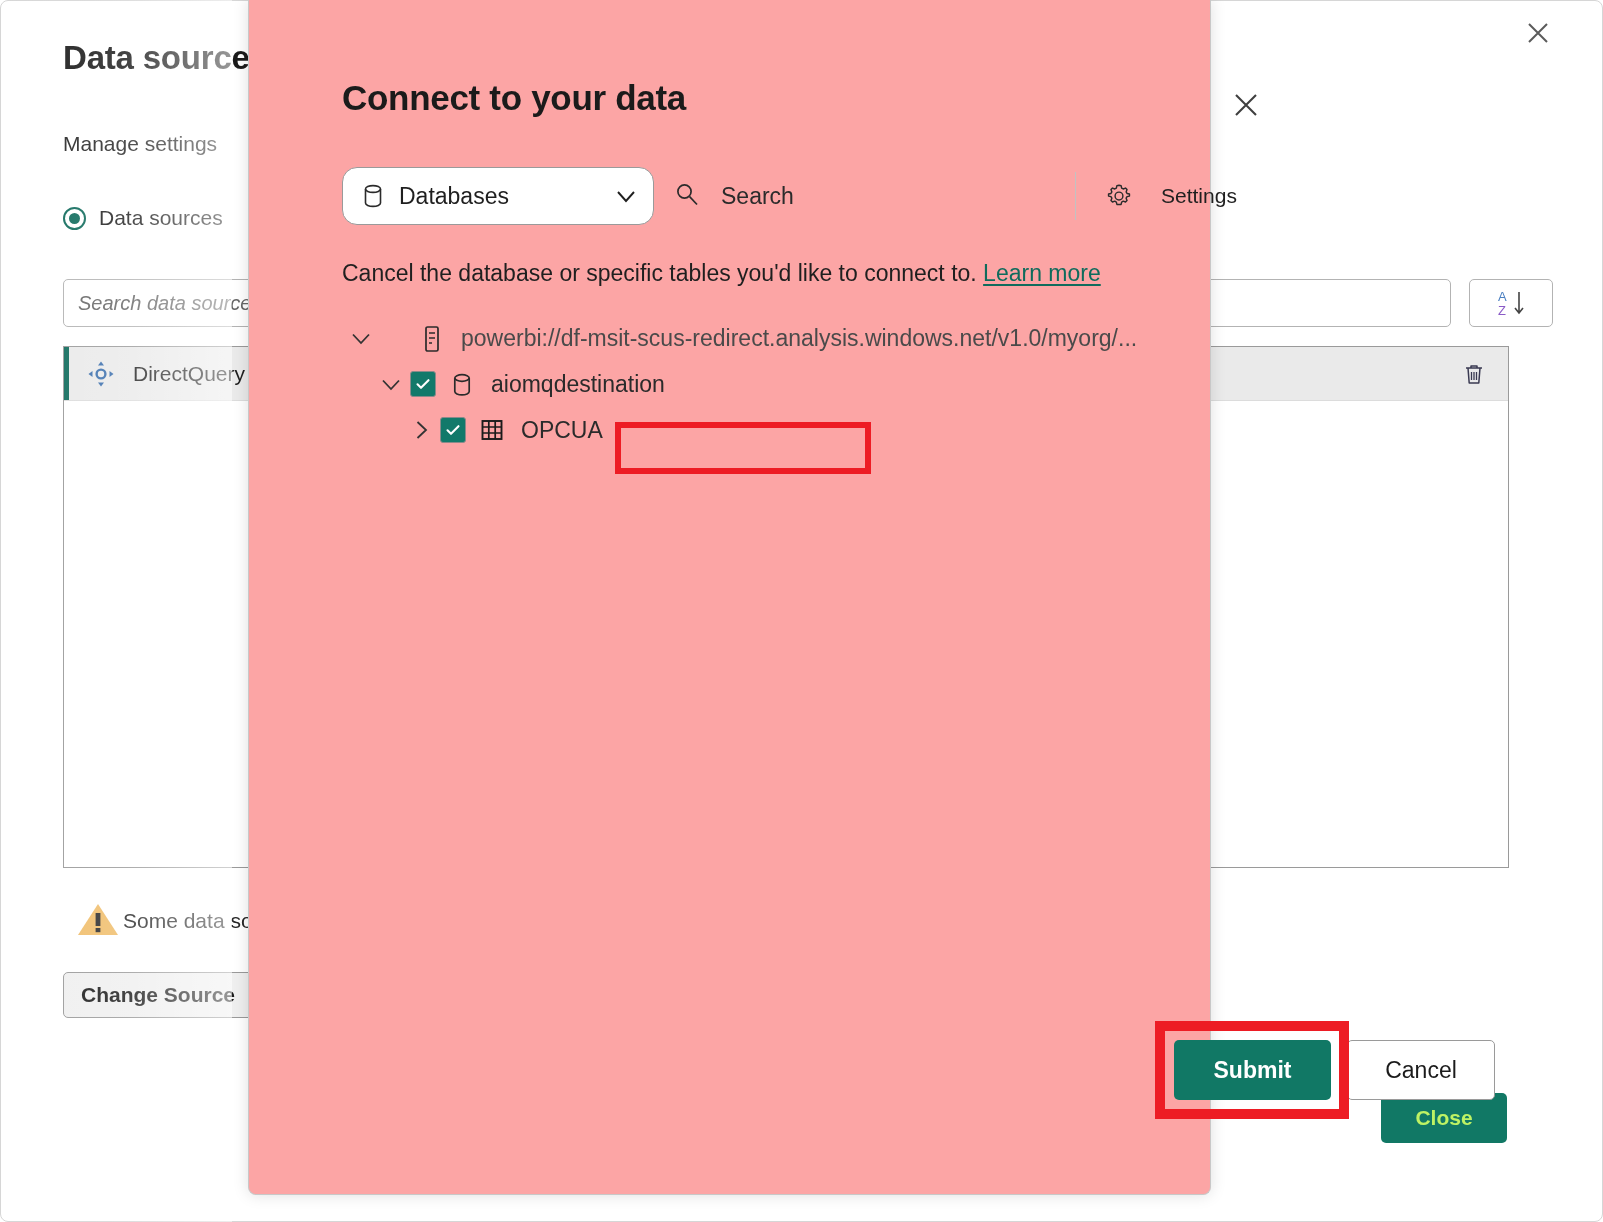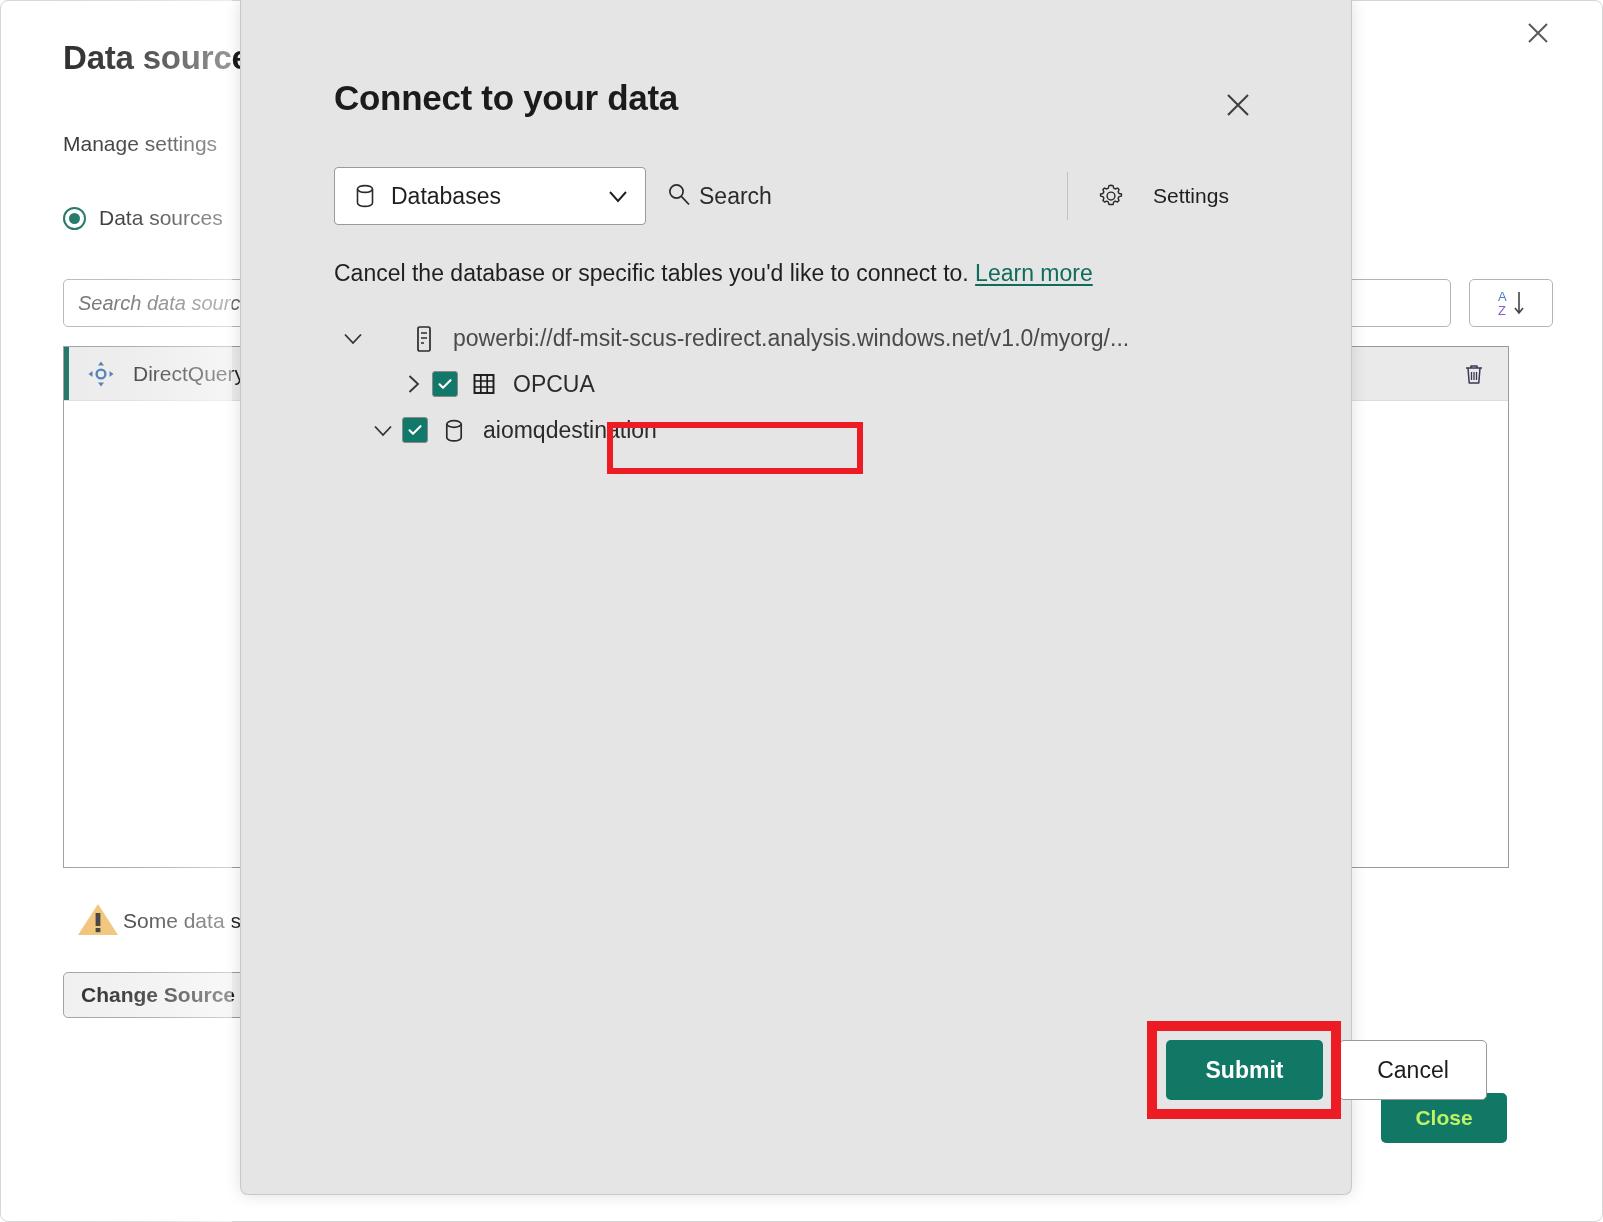--- a/index.html
+++ b/index.html
@@ -181,23 +181,23 @@
     position: absolute;
     left: 0; top: 0;
     width: 232px; height: 1222px;
     background: linear-gradient(to right, rgba(255,255,255,0.0) 0%, rgba(255,255,255,0.18) 55%, rgba(255,255,255,0.55) 100%);
     pointer-events: none;
   }
 
   
   #dialog {
     position: absolute;
-    left: 240px; top: 0px;
-    width: 1112px; height: 1195px;
-    background: #e5e5e5;
+    left: 248px; top: 0px;
+    width: 963px; height: 1195px;
+    background: #fca5a5;
     border: 1px solid #c8c8c8;
     border-top: none;
     border-radius: 0 0 8px 8px;
     box-shadow: 0 0 16px rgba(0,0,0,0.13);
     box-sizing: border-box;
   }
   #dialog-title {
     position: absolute;
     left: 93px; top: 78px;
     font-size: 35px;
@@ -213,41 +213,41 @@
     display: flex; align-items: center; justify-content: center;
     color: #3f3f3f;
   }
 
   
   #dropdown {
     position: absolute;
     left: 93px; top: 167px;
     width: 312px; height: 58px;
     border: 1px solid #9a9a9a;
-    border-radius: 4px;
+    border-radius: 15px;
     box-sizing: border-box;
     background: #fff;
     display: flex; align-items: center;
     padding: 0 14px 0 18px;
   }
   #dropdown-icon { flex: none; display: flex; align-items: center; }
   #dropdown-label {
     margin-left: 14px;
     font-size: 23px;
     color: #1f1f1f;
     flex: 1;
     white-space: nowrap;
   }
   #dropdown-chevron { flex: none; display: flex; align-items: center; color: #1f1f1f; }
 
   #search-area {
     position: absolute;
     left: 424px; top: 167px;
     height: 58px;
-    display: flex; align-items: center; gap: 6px;
+    display: flex; align-items: center; gap: 20px;
   }
   #search-label {
     font-size: 23px;
     color: #2b2b2b;
     white-space: nowrap;
   }
 
   #settings-area {
     position: absolute;
     left: 826px; top: 166px;
@@ -501,60 +501,60 @@
       <span class="spacer-chk"></span>
       <span class="node-icon">
         <svg width="22" height="28" viewBox="0 0 22 28" aria-hidden="true">
           <rect x="5" y="2" width="12" height="24" rx="1.6" fill="none" stroke="#2b2b2b" stroke-width="1.7"></rect>
           <path d="M8 8 h6 M8 13 h6 M8 18 h3" stroke="#2b2b2b" stroke-width="1.5" fill="none"></path>
         </svg>
       </span>
       <span class="node-label muted">powerbi://df-msit-scus-redirect.analysis.windows.net/v1.0/myorg/...</span>
     </div>
 
+    <div class="tree-row lvl2">
+      <span class="twisty">
+        <svg width="26" height="26" viewBox="0 0 26 26" aria-hidden="true">
+          <path d="M5 9.5 L13 18 L21 9.5" stroke="#333" stroke-width="1.8" fill="none"></path>
+        </svg>
+      </span>
+      <span class="node-check">
+        <svg width="18" height="18" viewBox="0 0 18 18" aria-hidden="true">
+          <path d="M3.5 9.3 L7 12.8 L14.5 5.2" stroke="#ffffff" stroke-width="2.1" fill="none" stroke-linecap="round" stroke-linejoin="round"></path>
+        </svg>
+      </span>
+      <span class="node-icon">
+        <svg width="24" height="28" viewBox="0 0 24 28" aria-hidden="true">
+          <ellipse cx="12" cy="7" rx="7.2" ry="3.3" fill="none" stroke="#2b2b2b" stroke-width="1.7"></ellipse>
+          <path d="M4.8 7 v13.6 a7.2 3.3 0 0 0 14.4 0 V7" fill="none" stroke="#2b2b2b" stroke-width="1.7"></path>
+        </svg>
+      </span>
+      <span class="node-label">aiomqdestination</span>
+    </div>
+
     <div class="tree-row lvl3">
       <span class="twisty">
         <svg width="26" height="26" viewBox="0 0 26 26" aria-hidden="true">
           <path d="M9.5 5 L18 13 L9.5 21" stroke="#333" stroke-width="1.8" fill="none"></path>
         </svg>
       </span>
       <span class="node-check">
         <svg width="18" height="18" viewBox="0 0 18 18" aria-hidden="true">
           <path d="M3.5 9.3 L7 12.8 L14.5 5.2" stroke="#ffffff" stroke-width="2.1" fill="none" stroke-linecap="round" stroke-linejoin="round"></path>
         </svg>
       </span>
       <span class="node-icon">
         <svg width="26" height="26" viewBox="0 0 26 26" aria-hidden="true">
           <rect x="3.5" y="4" width="19" height="18" fill="none" stroke="#1b1b1b" stroke-width="1.9"></rect>
           <path d="M3.5 10 h19 M3.5 16 h19 M9.8 4 v18 M16.2 4 v18" stroke="#1b1b1b" stroke-width="1.7" fill="none"></path>
         </svg>
       </span>
       <span class="node-label">OPCUA</span>
     </div>
 
-    <div class="tree-row lvl2">
-      <span class="twisty">
-        <svg width="26" height="26" viewBox="0 0 26 26" aria-hidden="true">
-          <path d="M5 9.5 L13 18 L21 9.5" stroke="#333" stroke-width="1.8" fill="none"></path>
-        </svg>
-      </span>
-      <span class="node-check">
-        <svg width="18" height="18" viewBox="0 0 18 18" aria-hidden="true">
-          <path d="M3.5 9.3 L7 12.8 L14.5 5.2" stroke="#ffffff" stroke-width="2.1" fill="none" stroke-linecap="round" stroke-linejoin="round"></path>
-        </svg>
-      </span>
-      <span class="node-icon">
-        <svg width="24" height="28" viewBox="0 0 24 28" aria-hidden="true">
-          <ellipse cx="12" cy="7" rx="7.2" ry="3.3" fill="none" stroke="#2b2b2b" stroke-width="1.7"></ellipse>
-          <path d="M4.8 7 v13.6 a7.2 3.3 0 0 0 14.4 0 V7" fill="none" stroke="#2b2b2b" stroke-width="1.7"></path>
-        </svg>
-      </span>
-      <span class="node-label">aiomqdestination</span>
-    </div>
-
   </div>
 
   <div id="hl-opcua"></div>
 
   <button id="btn-submit">Submit</button>
   <button id="btn-cancel">Cancel</button>
 
   <div id="hl-submit"></div>
 </div>
 

